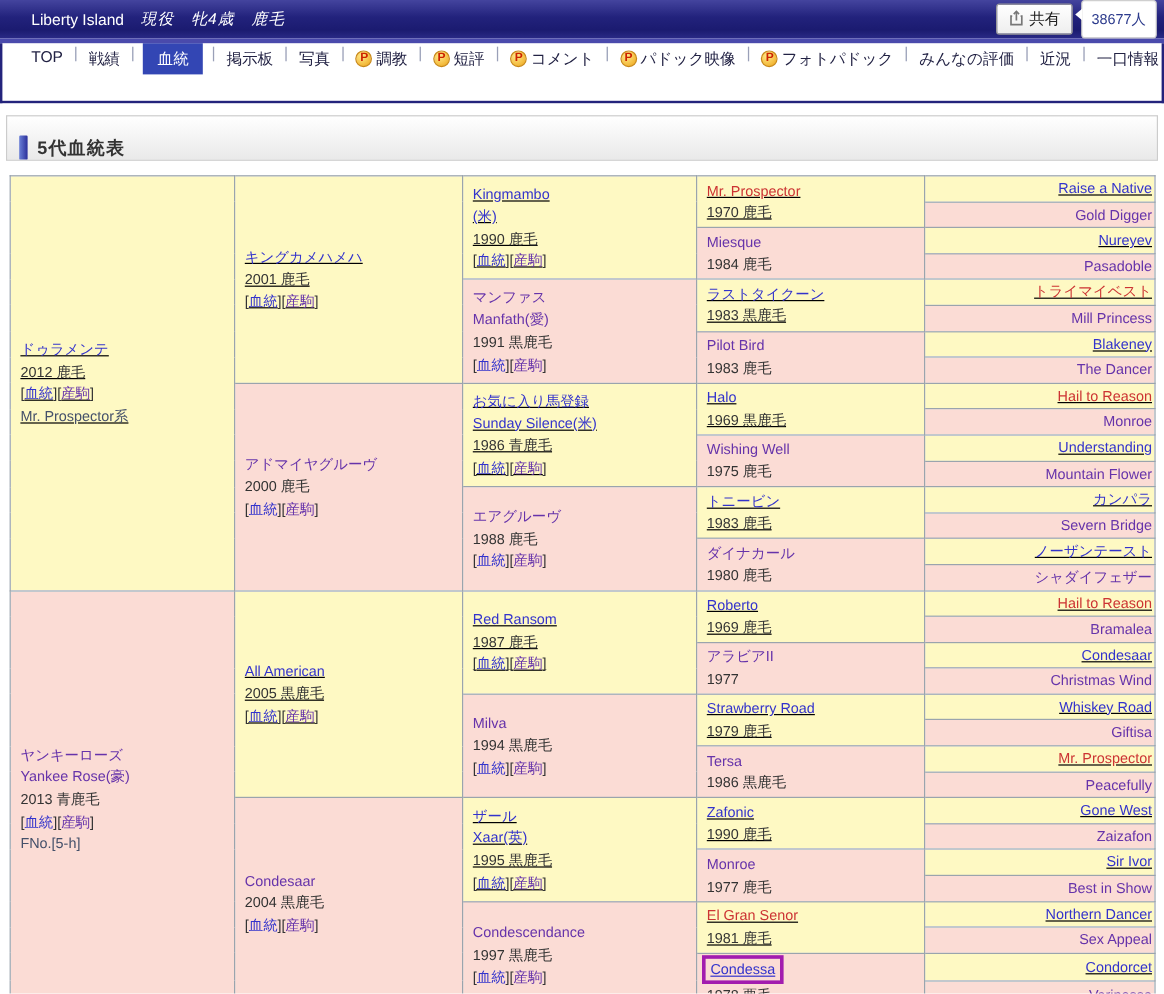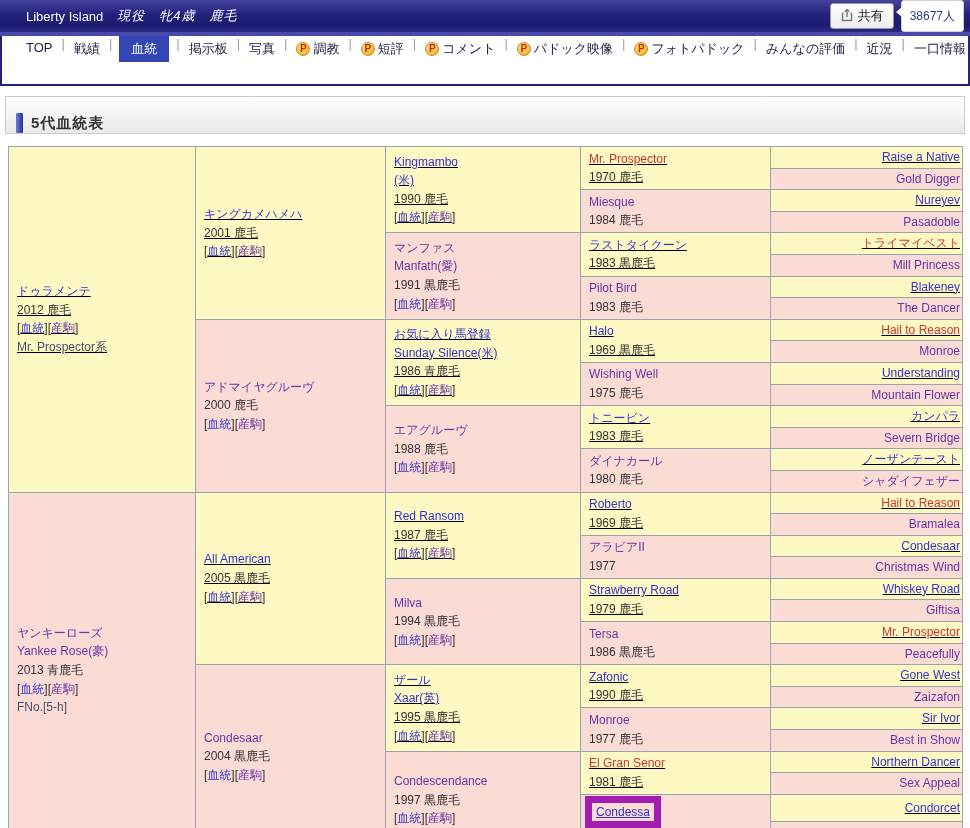--- a/index.html
+++ b/index.html
@@ -74,21 +74,21 @@
   td.g5 { height: 20px; line-height: 1.1; text-align: right; }
   td.g4 { height: 41px; line-height: 1.5; }
   .lnk { text-decoration: none; cursor: pointer; }
   .lnk-blue   { color: #3333cc; }
   .lnk-purple { color: #6633aa; }
   .lnk-red    { color: #cc3333; }
   .yr { color: #333; }
   .bk { color: #333; }
   .ex a { color: #44506a; text-decoration: none; cursor: pointer; margin-top: 32px; }
   .redbox {
-    display: inline-block; border: 7px solid #a21caf; padding: 0 4px; margin-left: -4px;
+    display: inline-block; border: 3px solid #a21caf; padding: 0 4px; margin-left: -4px;
   }
   .redbox .lnk { text-decoration: underline; }
 </style>
 </head>
 <body>
 
 <div class="topbar">
   <span class="h-en">Liberty Island</span>
   <span class="h-meta">現役</span>
   <span class="h-meta">牝4歳</span>

